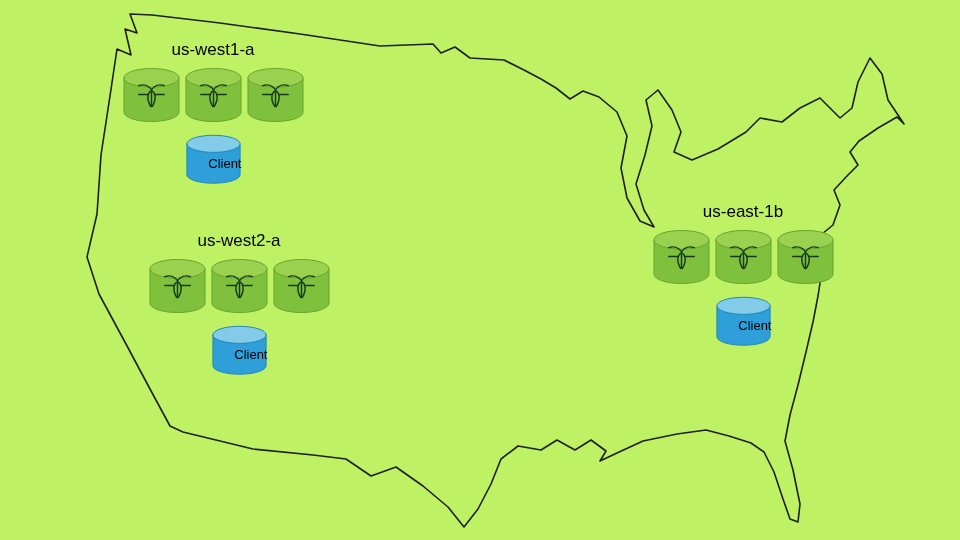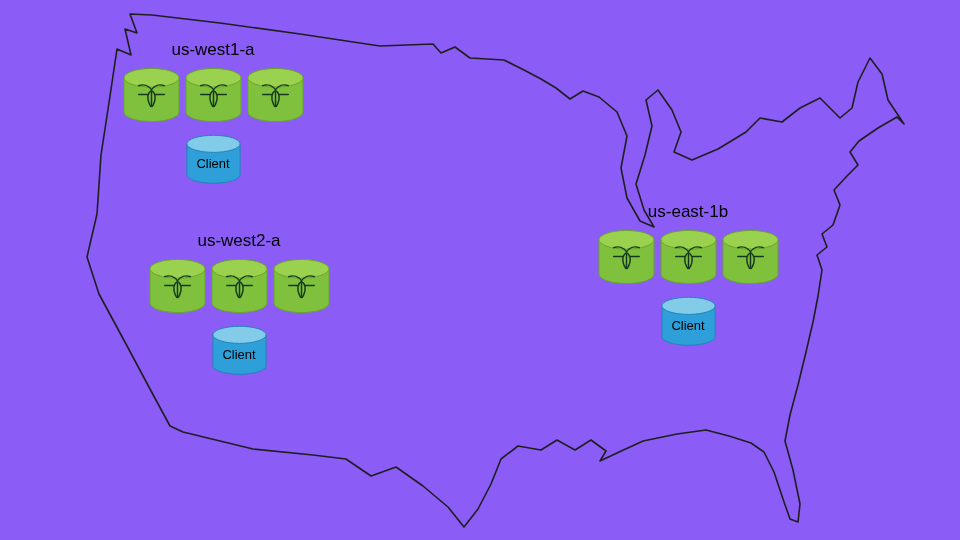--- a/index.html
+++ b/index.html
@@ -6,21 +6,21 @@
     margin: 0;
     padding: 0;
     background: #ffffff;
     font-family: "Liberation Sans", sans-serif;
   }
   .stage {
     position: relative;
     width: 960px;
     height: 540px;
     overflow: hidden;
-    background: #8b5cf6;
+    background: #bef264;
   }
   .map-svg {
     position: absolute;
     left: 0;
     top: 0;
     width: 960px;
     height: 540px;
   }
   .map-outline {
     fill: none;
@@ -29,21 +29,21 @@
     stroke-linejoin: round;
   }
   .region {
     position: absolute;
     display: flex;
     flex-direction: column;
     align-items: center;
   }
   .region-west1 { left: 118px; top: 40px;  width: 190px; }
   .region-west2 { left: 144px; top: 231px; width: 190px; }
-  .region-east1 { left: 591px; top: 202px; width: 194px; }
+  .region-east1 { left: 646px; top: 202px; width: 194px; }
   .region-label {
     font-size: 17px;
     color: #000000;
     margin-bottom: 7px;
     white-space: nowrap;
   }
   .node-row {
     display: flex;
     gap: 3px;
   }
@@ -61,21 +61,21 @@
     width: 57px;
     height: 53px;
     display: block;
   }
   .client-label {
     position: absolute;
     left: 0;
     right: 0;
     top: 56%;
     transform: translateY(-50%);
-    text-align: center;
+    text-align: right;
     font-size: 13px;
     color: #000000;
     pointer-events: none;
   }
   .hidden-defs {
     position: absolute;
     width: 0;
     height: 0;
   }
 </style>

